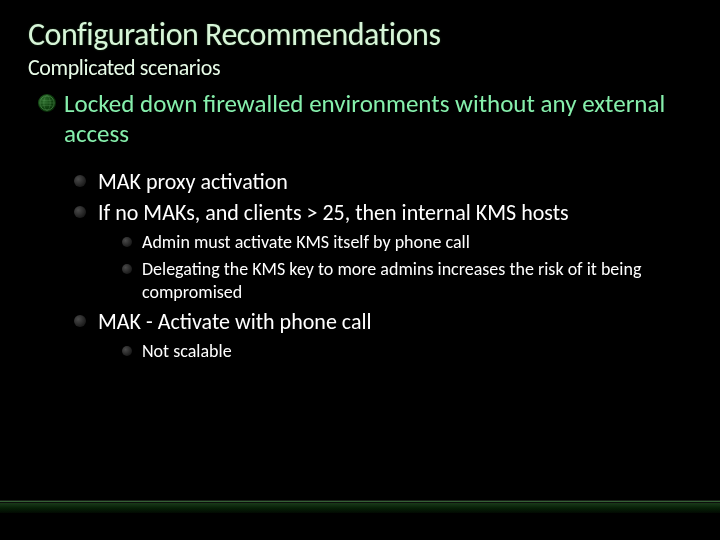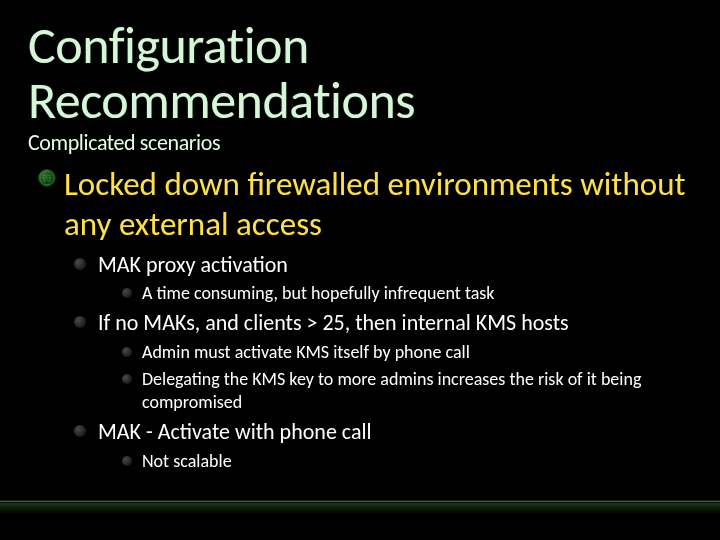--- a/index.html
+++ b/index.html
@@ -4,51 +4,51 @@
 <style>
   * { margin: 0; padding: 0; box-sizing: border-box; }
   html, body { width: 720px; height: 540px; background: #000; overflow: hidden; }
   body {
     font-family: "Segoe UI", "Calibri", Arial, sans-serif;
     color: #fff;
     position: relative;
     padding: 18px 28px 0 28px;
   }
   .title {
-    font-size: 52px;
+    font-size: 32px;
     font-weight: 400;
     color: #d7f5d8;
     letter-spacing: -0.5px;
     line-height: 1.05;
     text-shadow: 0 0 2px rgba(140,255,140,0.25);
   }
   .subtitle {
     font-size: 22px;
     font-weight: 400;
     color: #e8fce8;
     margin-top: 2px;
     letter-spacing: -0.4px;
   }
   .content { margin-top: 8px; }
 
   ul { list-style: none; }
   li { position: relative; }
 
   
-  .lvl1 { font-size: 33px; line-height: 1.22; padding-left: 36px; color: #fde047; }
+  .lvl1 { font-size: 25px; line-height: 1.22; padding-left: 36px; color: #86efac; }
   .lvl1-bullet {
     position: absolute; left: 10px; top: 5px; width: 18px; height: 18px;
     border-radius: 50%;
     background: radial-gradient(circle at 35% 35%, #2c6e2c 0%, #0b3a0b 55%, #041a04 100%);
     box-shadow: 0 0 2px rgba(0,0,0,0.6);
   }
   .lvl1-bullet svg { position: absolute; inset: 0; }
 
   
-  .lvl2-list { margin-top: 6px; padding-left: 46px; }
+  .lvl2-list { margin-top: 18px; padding-left: 46px; }
   .lvl2 { font-size: 22px; line-height: 1.26; padding-left: 24px; color: #fff; margin-top: 4px; }
   .lvl2::before {
     content: ""; position: absolute; left: 0; top: 7px;
     width: 12px; height: 12px; border-radius: 50%;
     background: radial-gradient(circle at 35% 35%, #4a4a4a 0%, #222 60%, #0a0a0a 100%);
   }
 
   
   .lvl3-list { margin-top: 4px; padding-left: 24px; }
   .lvl3 { font-size: 18px; line-height: 1.28; padding-left: 20px; color: #fff; margin-top: 4px; }
@@ -96,25 +96,20 @@
           <path d="M3 12 Q9 10.5 15 12" fill="none" stroke="#6fb06f" stroke-width="0.6" opacity="0.4"></path>
         </svg>
       </span>
       <span>Locked down firewalled environments without any external access</span>
     </li>
   </ul>
 
   <ul class="lvl2-list">
     <li class="lvl2">
       <span>MAK proxy activation</span>
-      <ul class="lvl3-list">
-        <li class="lvl3">
-          <span>A time consuming, but hopefully infrequent task</span>
-        </li>
-      </ul>
     </li>
 
     <li class="lvl2">
       <span>If no MAKs, and clients &gt; 25, then internal KMS hosts</span>
       <ul class="lvl3-list">
         <li class="lvl3">
           <span>Admin must activate KMS itself by phone call</span>
         </li>
         <li class="lvl3">
           <span>Delegating the KMS  key to more admins increases the risk of it being compromised</span>

